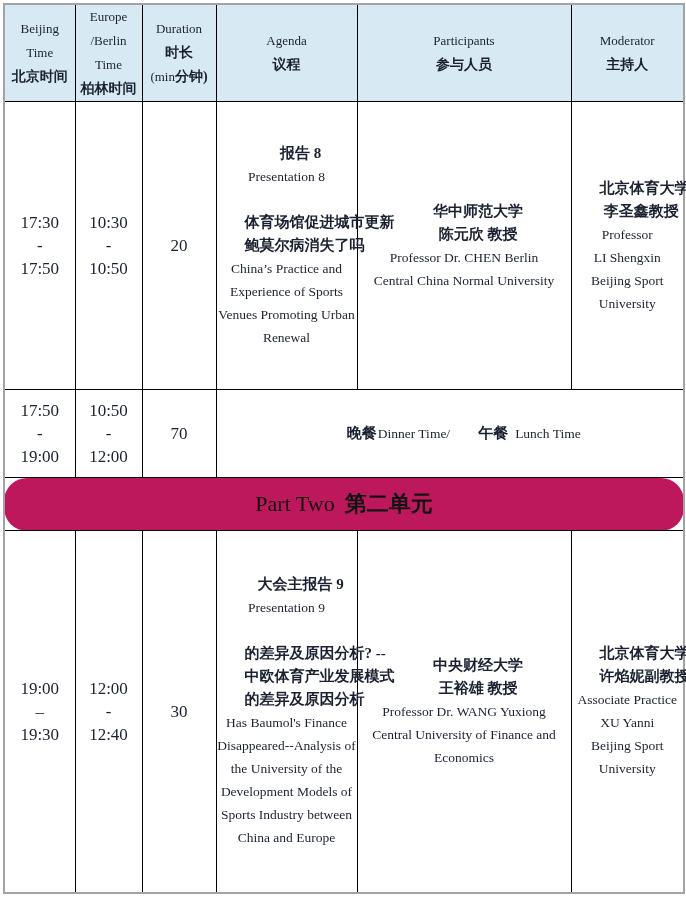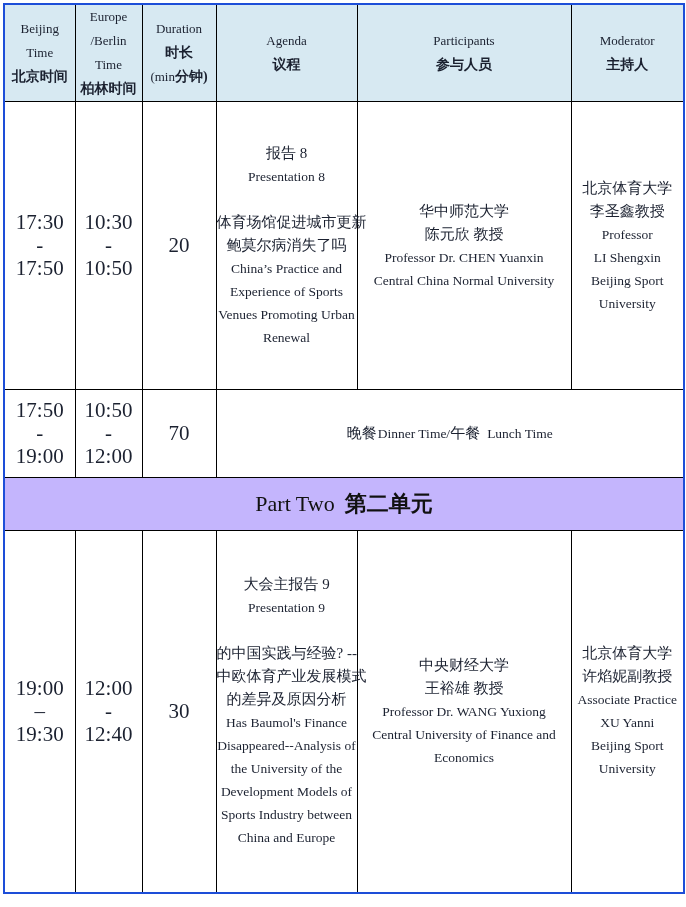--- a/index.html
+++ b/index.html
@@ -12,47 +12,48 @@
     height: 907px;
     overflow: hidden;
     font-family: "Liberation Serif", "DejaVu Serif", serif;
     color: #1b2130;
   }
   table.schedule {
     border-collapse: collapse;
     table-layout: fixed;
     margin: 3px 0 0 3px;
     width: 680px;
-    border: 2px solid #1d4ed8;
+    border: 2px solid #a3a3a3;
   }
   td, th {
     border: 1px solid #000;
     vertical-align: middle;
     text-align: center;
     padding: 0;
     font-weight: normal;
   }
   .line {
     font-size: 13.5px;
     line-height: 23px;
     white-space: nowrap;
   }
   .hline {
     font-size: 13px;
     line-height: 24px;
     white-space: nowrap;
   }
-  .zh { font-size: 15px; font-weight: normal; }
+  .zh { font-size: 15px; font-weight: bold; margin-left: 28px; }
   .hzh { font-size: 14px; font-weight: bold; }
-  .t  { font-size: 21px; }
+  .t  { font-size: 17px; }
   .gap { height: 23px; }
   tr.header-row td { background: #d7e9f2; }
   tr.part-row td {
-    background: #c4b5fd;
+    background: #be185d;
     height: 52px;
+    border-radius: 23px;
   }
   .part-en { font-size: 22px; color: #111; }
   .part-zh { font-size: 22px; font-weight: bold; color: #111; margin-left: 10px; }
   .min-zh { }
   .dinner-en-1 { margin-left: 1px; }
   .dinner-en-2 { margin-left: 7px; text-align: center; }
 </style>
 </head>
 <body>
 
@@ -119,21 +120,21 @@
       <div class="line zh">体育场馆促进城市更新</div>
       <div class="line zh">鲍莫尔病消失了吗</div>
       <div class="line">China’s Practice and</div>
       <div class="line">Experience of Sports</div>
       <div class="line">Venues Promoting Urban</div>
       <div class="line">Renewal</div>
     </td>
     <td>
       <div class="line zh">华中师范大学</div>
       <div class="line zh">陈元欣 教授</div>
-      <div class="line">Professor Dr. CHEN Yuanxin</div>
+      <div class="line">Professor Dr. CHEN Berlin</div>
       <div class="line">Central China Normal University</div>
     </td>
     <td>
       <div class="line zh">北京体育大学</div>
       <div class="line zh">李圣鑫教授</div>
       <div class="line">Professor</div>
       <div class="line">LI Shengxin</div>
       <div class="line">Beijing Sport</div>
       <div class="line">University</div>
     </td>
@@ -177,21 +178,21 @@
       <div class="line t">-</div>
       <div class="line t">12:40</div>
     </td>
     <td>
       <div class="line t">30</div>
     </td>
     <td>
       <div class="line zh">大会主报告 9</div>
       <div class="line">Presentation 9</div>
       <div class="gap"></div>
-      <div class="line zh">的中国实践与经验? --</div>
+      <div class="line zh">的差异及原因分析? --</div>
       <div class="line zh">中欧体育产业发展模式</div>
       <div class="line zh">的差异及原因分析</div>
       <div class="line">Has Baumol's Finance</div>
       <div class="line">Disappeared--Analysis of</div>
       <div class="line">the University of the</div>
       <div class="line">Development Models of</div>
       <div class="line">Sports Industry between</div>
       <div class="line">China and Europe</div>
     </td>
     <td>

